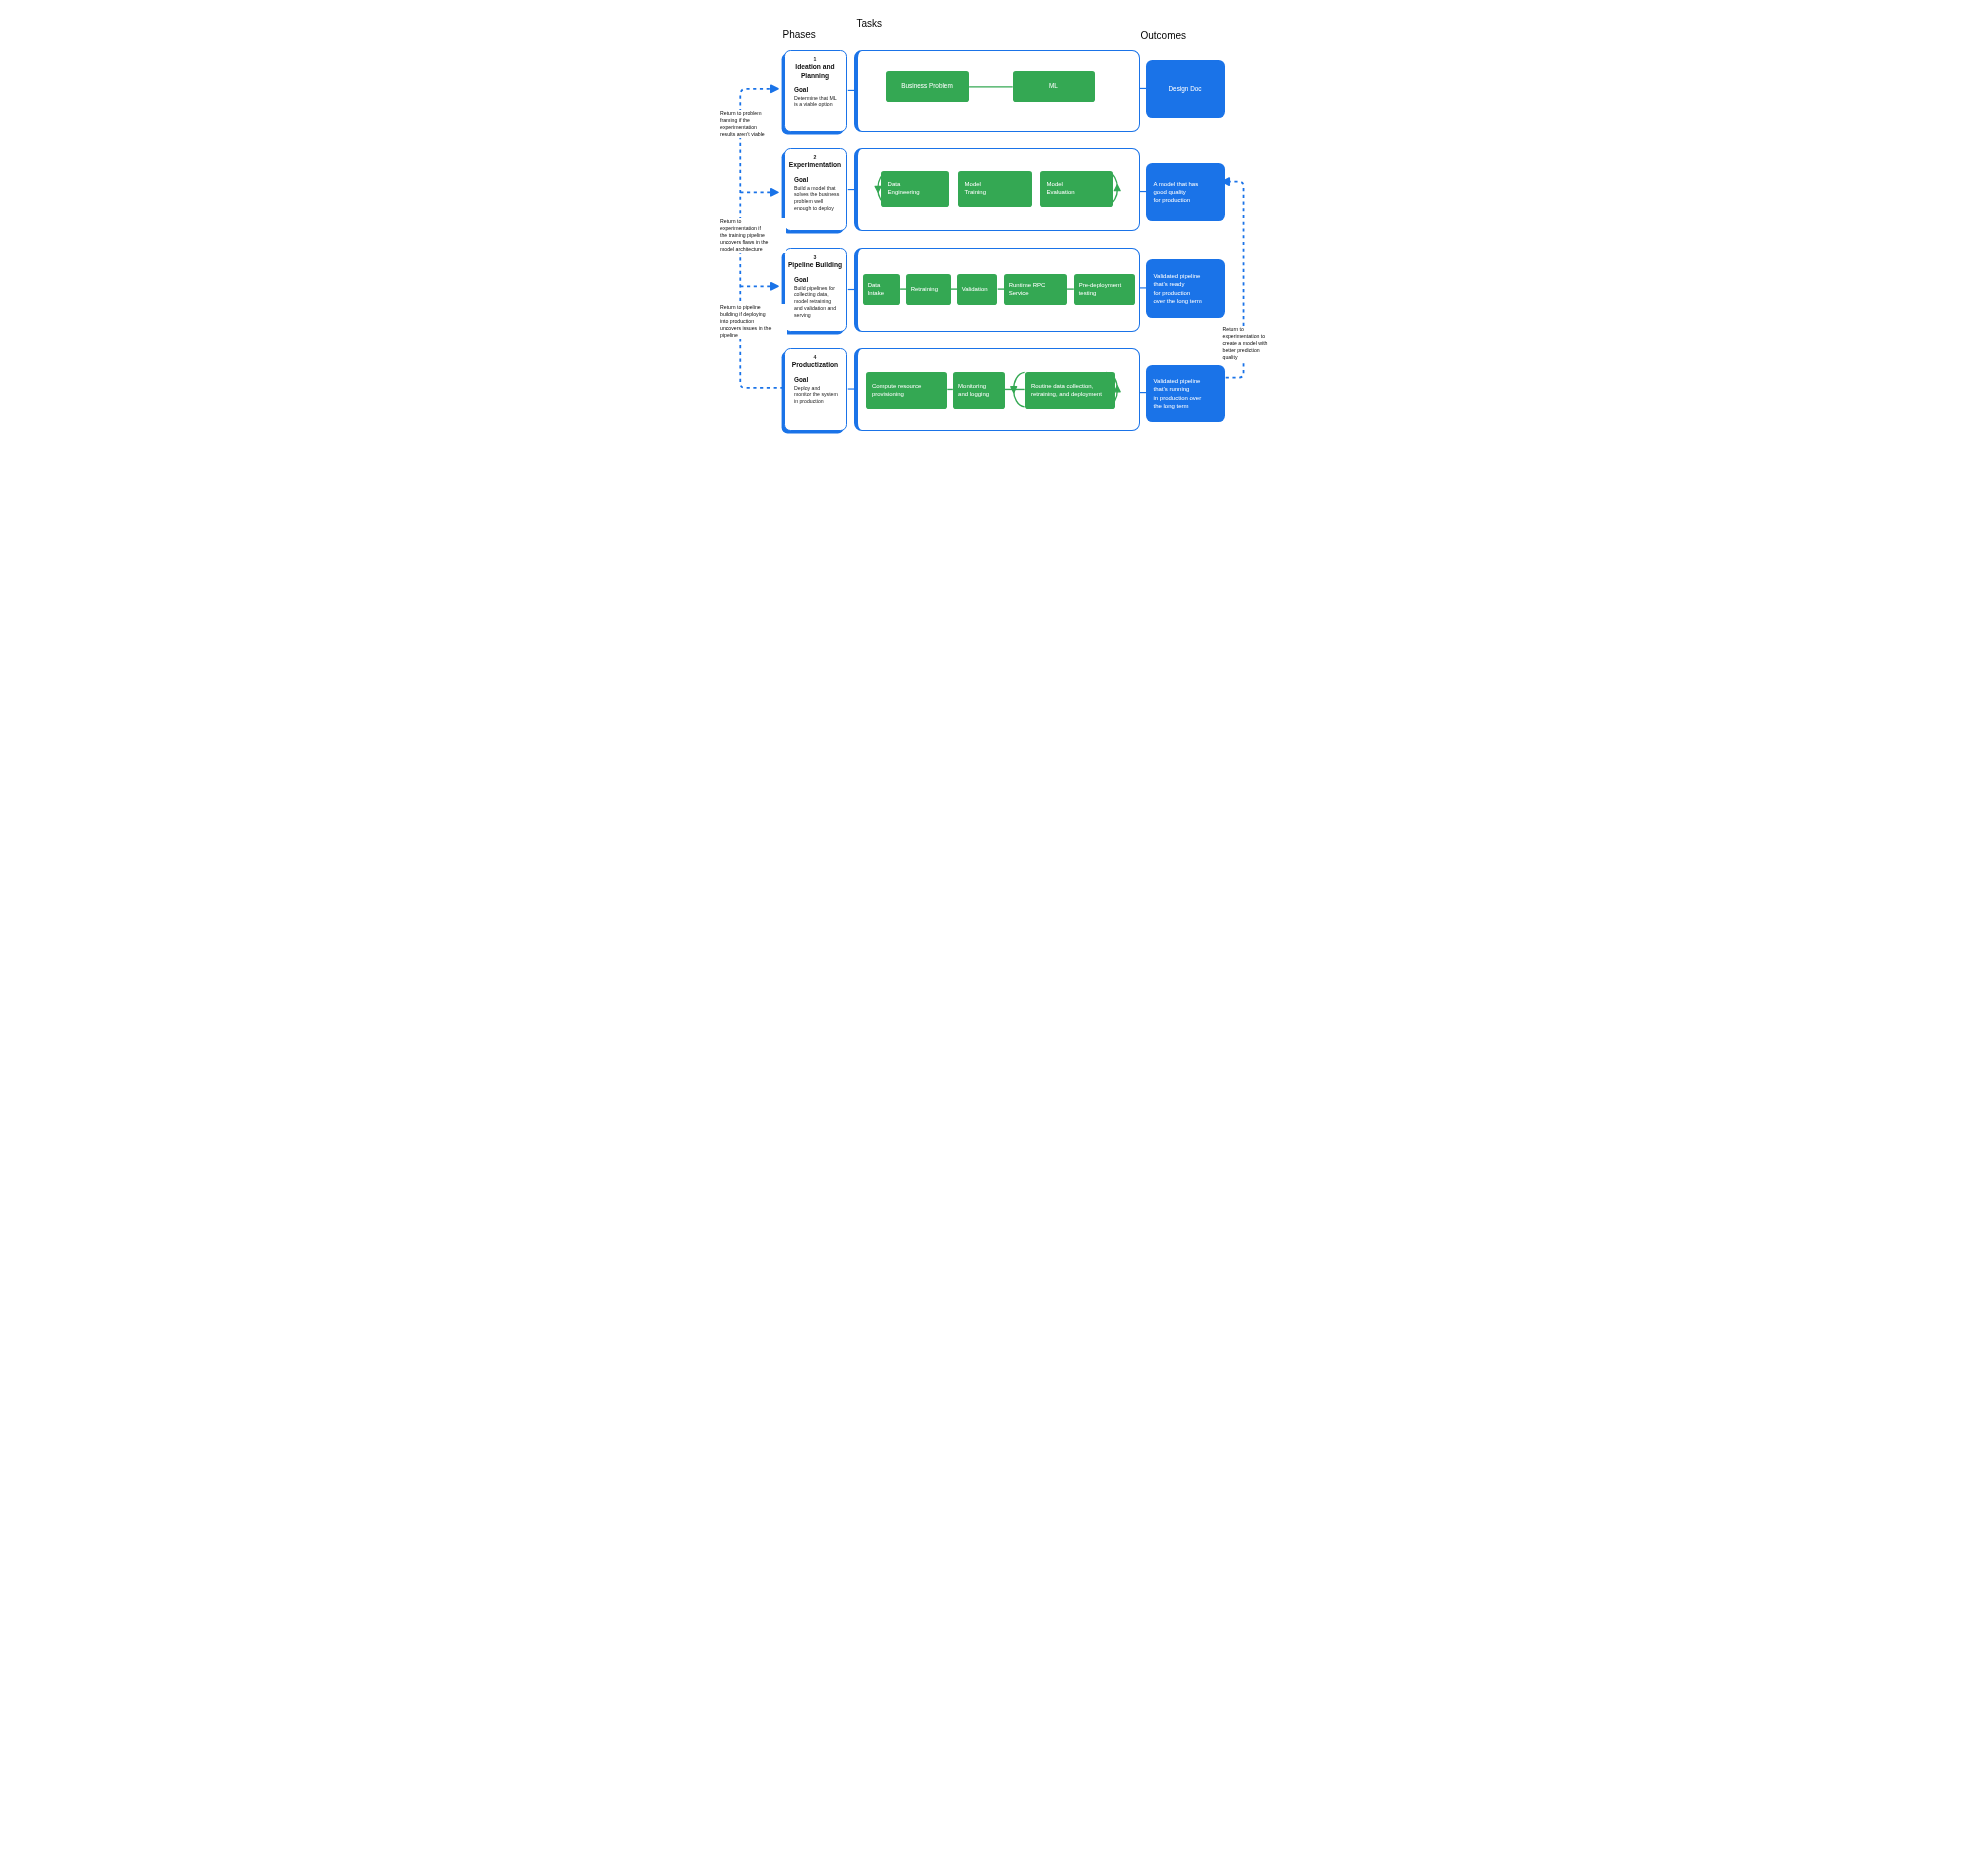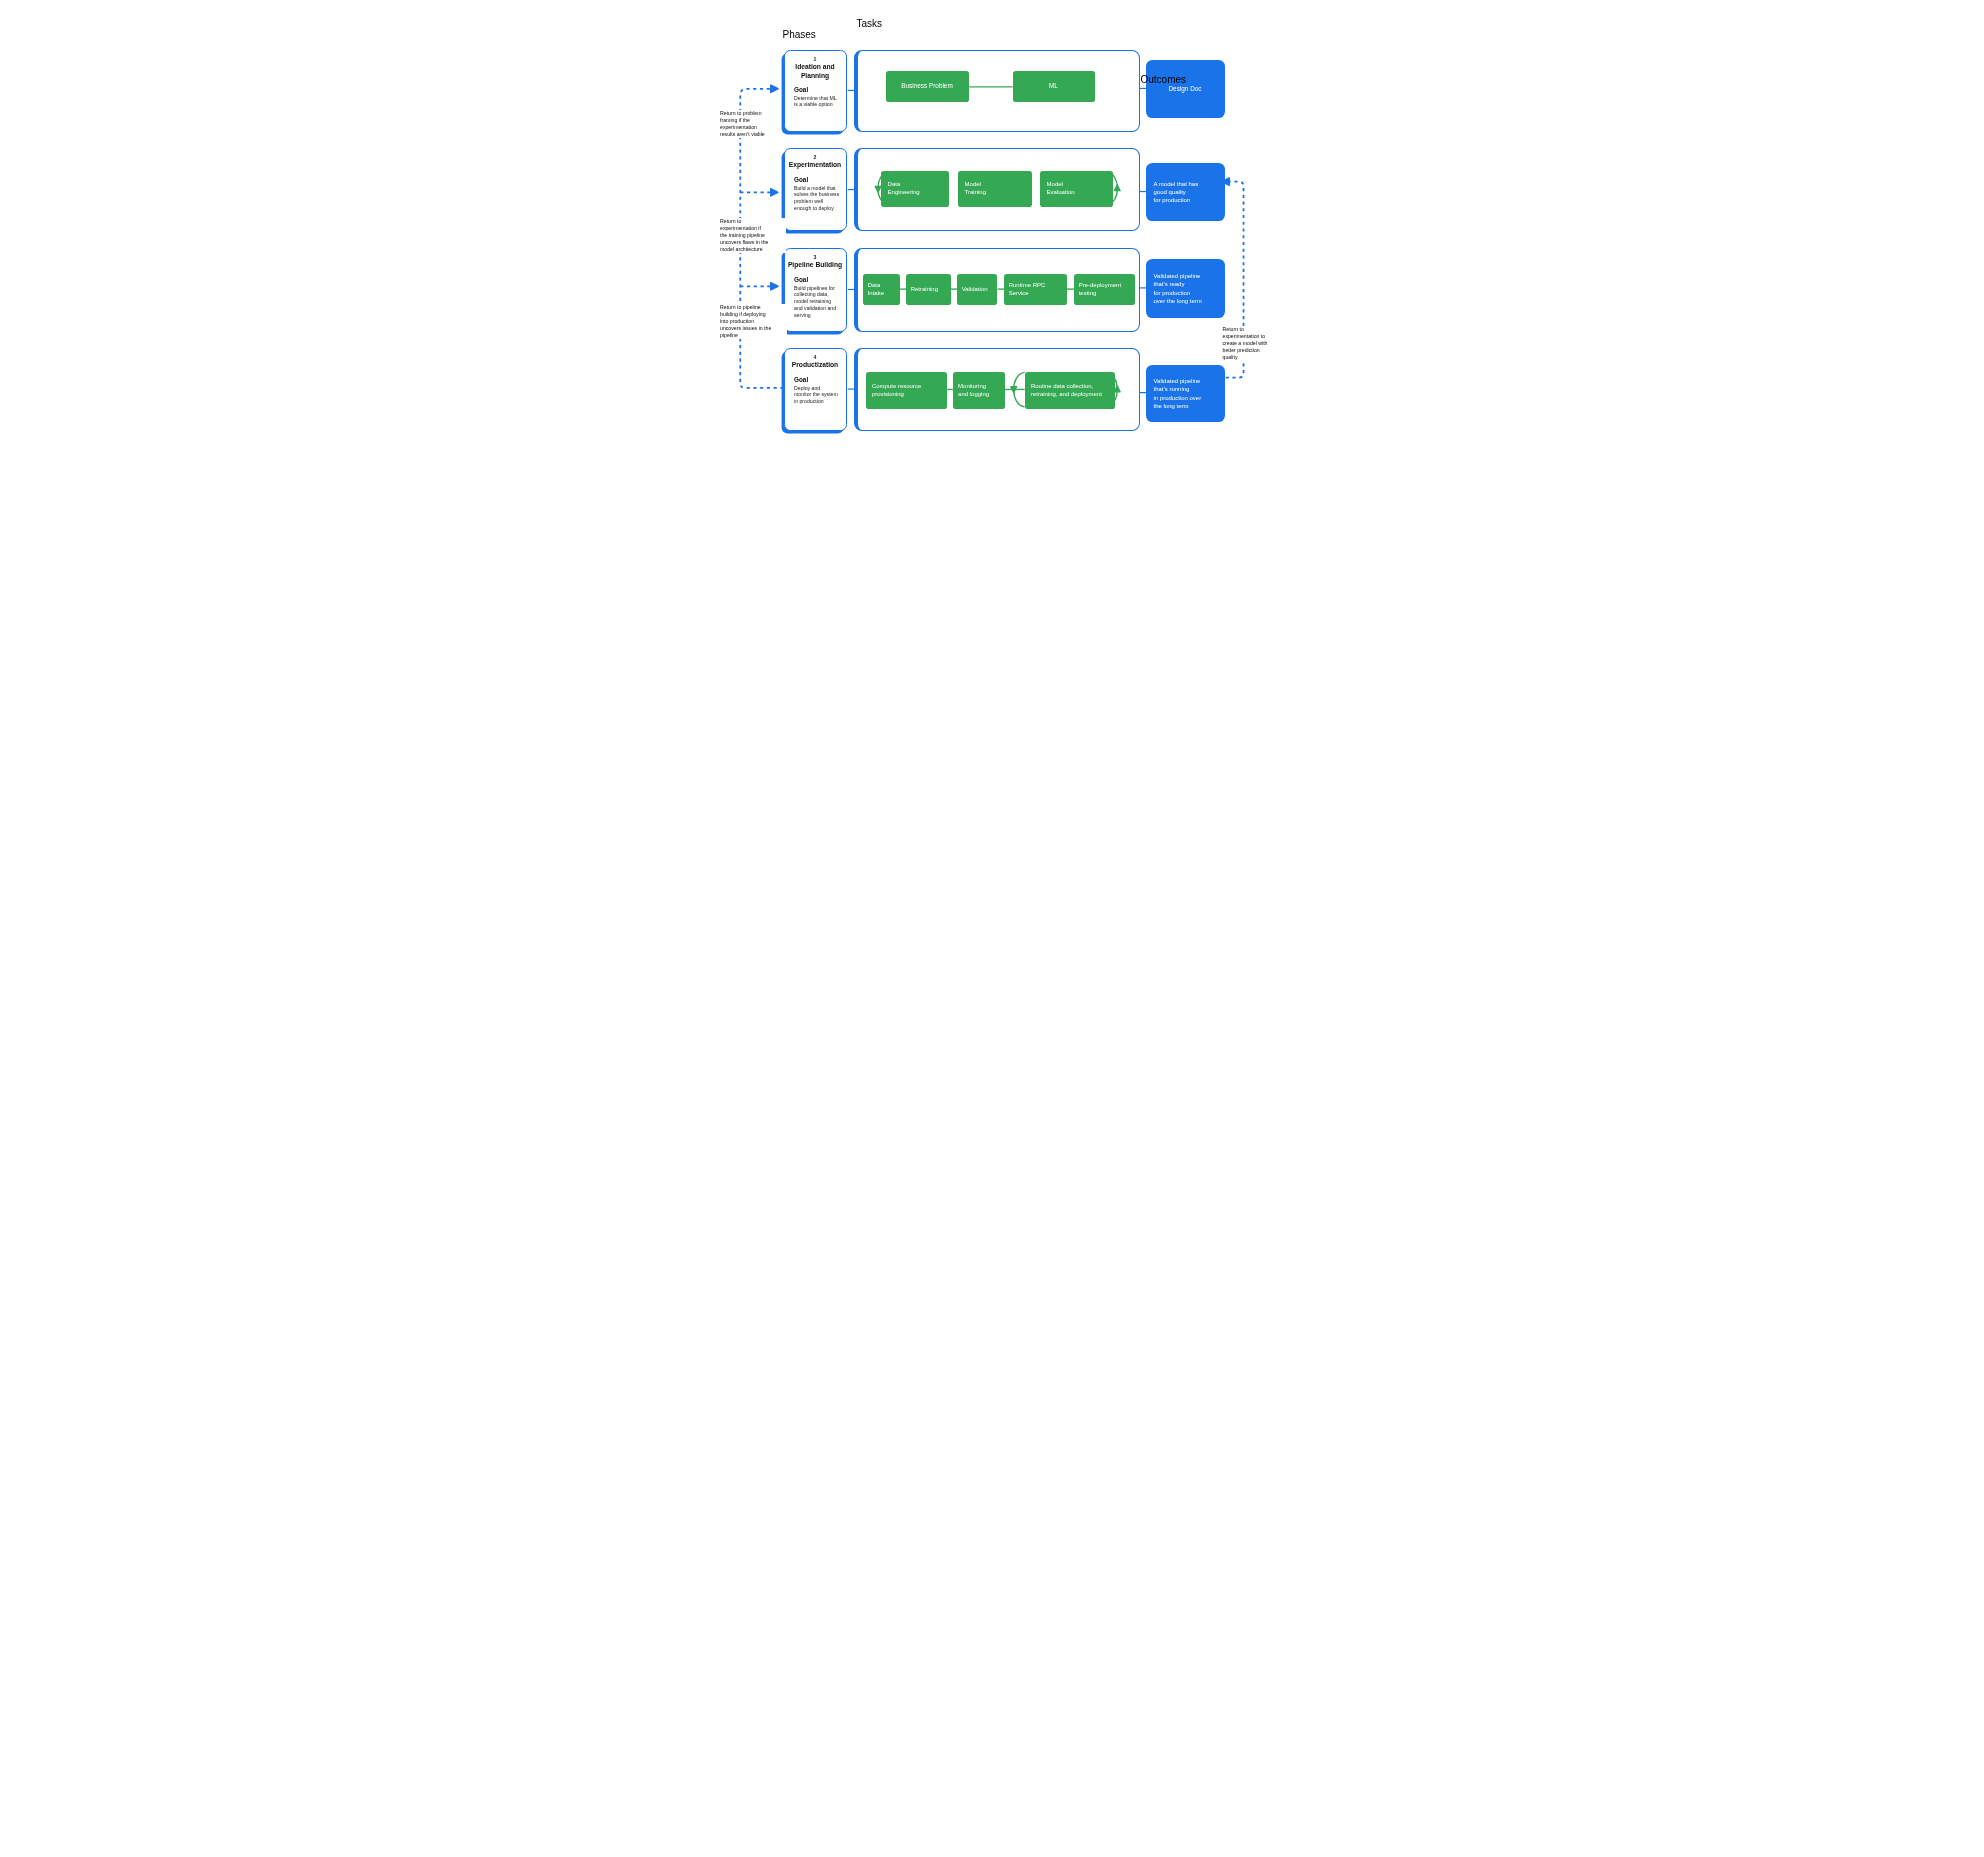--- a/index.html
+++ b/index.html
@@ -59,21 +59,21 @@
     <g stroke="#1a73e8" stroke-width="4.5" fill="none" stroke-dasharray="8 9">
       <path d="M1297,952 H1330 Q1342,952 1342,940 V470 Q1342,458 1330,458 H1308"></path>
     </g>
     <g fill="#1a73e8" stroke="#1a73e8" stroke-width="4" stroke-linejoin="round">
       <path d="M1306,449 L1288,458 L1306,467 Z"></path>
     </g>
   </svg>
 
   <div class="col-header" style="left:72px;top:29px;">Phases</div>
   <div class="col-header" style="left:146px;top:18px;">Tasks</div>
-  <div class="col-header" style="left:430px;top:30px;margin-top:44px;">Outcomes</div>
+  <div class="col-header" style="left:430px;top:30px;">Outcomes</div>
 
   <div class="phase-box" style="top:50px;height:82px;">
     <div class="phase-num">1</div>
     <div class="phase-title">Ideation and
 Planning</div>
     <div class="phase-goal">
       <div class="goal-label">Goal</div>
       <div class="goal-text">Determine that ML
 is a viable option</div>
     </div>

